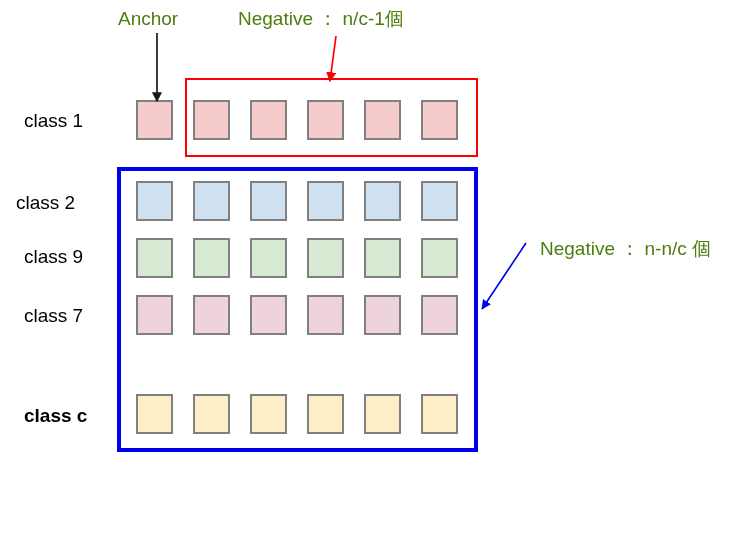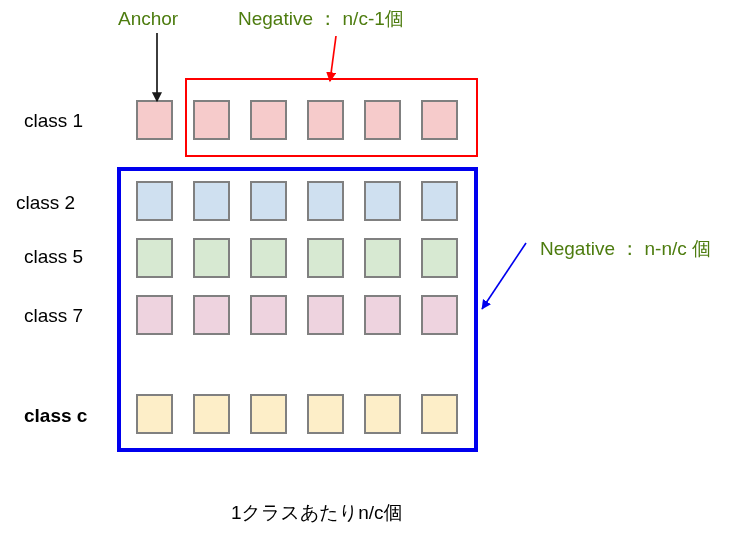--- a/index.html
+++ b/index.html
@@ -99,21 +99,21 @@
       <div class="cell" style="left: 307px; top: 100px; background: rgb(246, 203, 203); border-color: rgb(128, 128, 128);"></div>
       <div class="cell" style="left: 364px; top: 100px; background: rgb(246, 203, 203); border-color: rgb(128, 128, 128);"></div>
       <div class="cell" style="left: 421px; top: 100px; background: rgb(246, 203, 203); border-color: rgb(128, 128, 128);"></div>
       <div class="class-label" style="left: 16px; top: 192px;">class 2</div>
       <div class="cell" style="left: 136px; top: 181px; background: rgb(207, 224, 240); border-color: rgb(128, 128, 128);"></div>
       <div class="cell" style="left: 193px; top: 181px; background: rgb(207, 224, 240); border-color: rgb(128, 128, 128);"></div>
       <div class="cell" style="left: 250px; top: 181px; background: rgb(207, 224, 240); border-color: rgb(128, 128, 128);"></div>
       <div class="cell" style="left: 307px; top: 181px; background: rgb(207, 224, 240); border-color: rgb(128, 128, 128);"></div>
       <div class="cell" style="left: 364px; top: 181px; background: rgb(207, 224, 240); border-color: rgb(128, 128, 128);"></div>
       <div class="cell" style="left: 421px; top: 181px; background: rgb(207, 224, 240); border-color: rgb(128, 128, 128);"></div>
-      <div class="class-label" style="left: 24px; top: 246px;">class 5</div>
+      <div class="class-label" style="left: 24px; top: 246px;">class 9</div>
       <div class="cell" style="left: 136px; top: 238px; background: rgb(215, 233, 210); border-color: rgb(128, 128, 128);"></div>
       <div class="cell" style="left: 193px; top: 238px; background: rgb(215, 233, 210); border-color: rgb(128, 128, 128);"></div>
       <div class="cell" style="left: 250px; top: 238px; background: rgb(215, 233, 210); border-color: rgb(128, 128, 128);"></div>
       <div class="cell" style="left: 307px; top: 238px; background: rgb(215, 233, 210); border-color: rgb(128, 128, 128);"></div>
       <div class="cell" style="left: 364px; top: 238px; background: rgb(215, 233, 210); border-color: rgb(128, 128, 128);"></div>
       <div class="cell" style="left: 421px; top: 238px; background: rgb(215, 233, 210); border-color: rgb(128, 128, 128);"></div>
       <div class="class-label" style="left: 24px; top: 305px;">class 7</div>
       <div class="cell" style="left: 136px; top: 295px; background: rgb(238, 211, 223); border-color: rgb(128, 128, 128);"></div>
       <div class="cell" style="left: 193px; top: 295px; background: rgb(238, 211, 223); border-color: rgb(128, 128, 128);"></div>
       <div class="cell" style="left: 250px; top: 295px; background: rgb(238, 211, 223); border-color: rgb(128, 128, 128);"></div>
@@ -122,21 +122,20 @@
       <div class="cell" style="left: 421px; top: 295px; background: rgb(238, 211, 223); border-color: rgb(128, 128, 128);"></div>
       <div class="class-label" style="left: 24px; top: 405px; font-weight: bold;">class c</div>
       <div class="cell" style="left: 136px; top: 394px; background: rgb(253, 238, 200); border-color: rgb(128, 128, 128);"></div>
       <div class="cell" style="left: 193px; top: 394px; background: rgb(253, 238, 200); border-color: rgb(128, 128, 128);"></div>
       <div class="cell" style="left: 250px; top: 394px; background: rgb(253, 238, 200); border-color: rgb(128, 128, 128);"></div>
       <div class="cell" style="left: 307px; top: 394px; background: rgb(253, 238, 200); border-color: rgb(128, 128, 128);"></div>
       <div class="cell" style="left: 364px; top: 394px; background: rgb(253, 238, 200); border-color: rgb(128, 128, 128);"></div>
       <div class="cell" style="left: 421px; top: 394px; background: rgb(253, 238, 200); border-color: rgb(128, 128, 128);"></div>
     </div>
 
-  <div class="caption" style="left:231px; top:502px;">1クラスあたりn/c個</div>
 
   <svg id="arrows" viewBox="0 0 753 543">
     <defs>
       <marker id="arrowhead-black" markerWidth="7" markerHeight="7" refX="5.2" refY="3.2" orient="auto" markerUnits="strokeWidth">
         <path d="M0,0.2 L6,3.2 L0,6.2 z" fill="#1a1a1a"></path>
       </marker>
       <marker id="arrowhead-red" markerWidth="7" markerHeight="7" refX="5.2" refY="3.2" orient="auto" markerUnits="strokeWidth">
         <path d="M0,0.2 L6,3.2 L0,6.2 z" fill="#ff0000"></path>
       </marker>
       <marker id="arrowhead-blue" markerWidth="8" markerHeight="8" refX="5.6" refY="3.2" orient="auto" markerUnits="strokeWidth">

